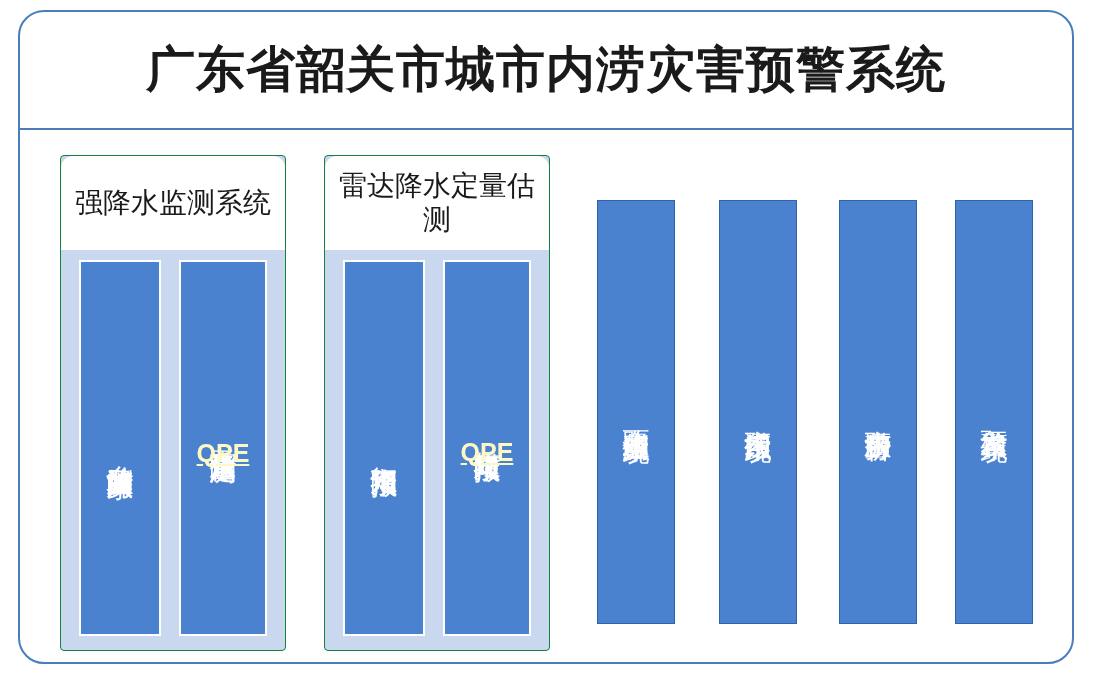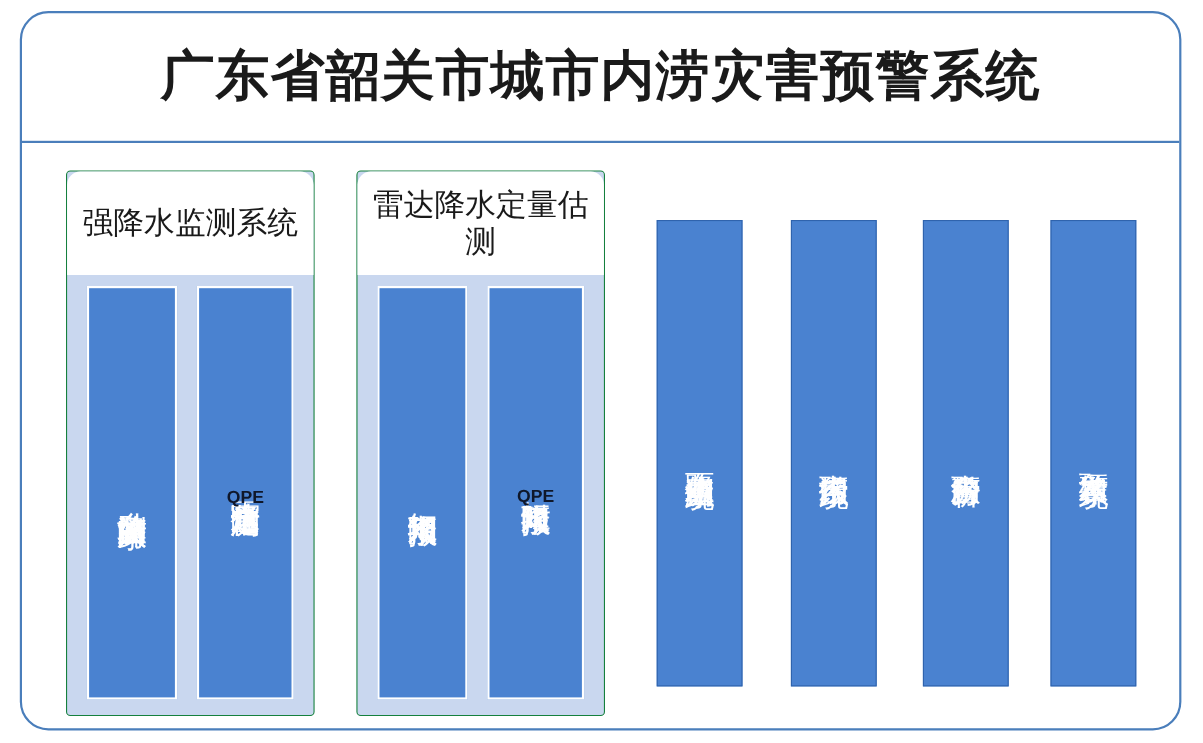--- a/index.html
+++ b/index.html
@@ -109,24 +109,25 @@
     display: flex;
     flex-direction: row;
     align-items: center;
     justify-content: center;
     height: 100%;
   }
   .qpe {
     writing-mode: horizontal-tb;
     display: inline-block;
     font-weight: bold;
-    font-size: 16px;
-    color: #0f172a;
+    font-size: 25px;
+    color: #fef9c3;
     letter-spacing: 0px;
     margin-top: 2px;
+    text-decoration: underline;
   }
 </style>
 </head>
 <body>
 
 <div id="stage">
 
   <div class="outer-frame"></div>
 
   <div class="title-bar">

